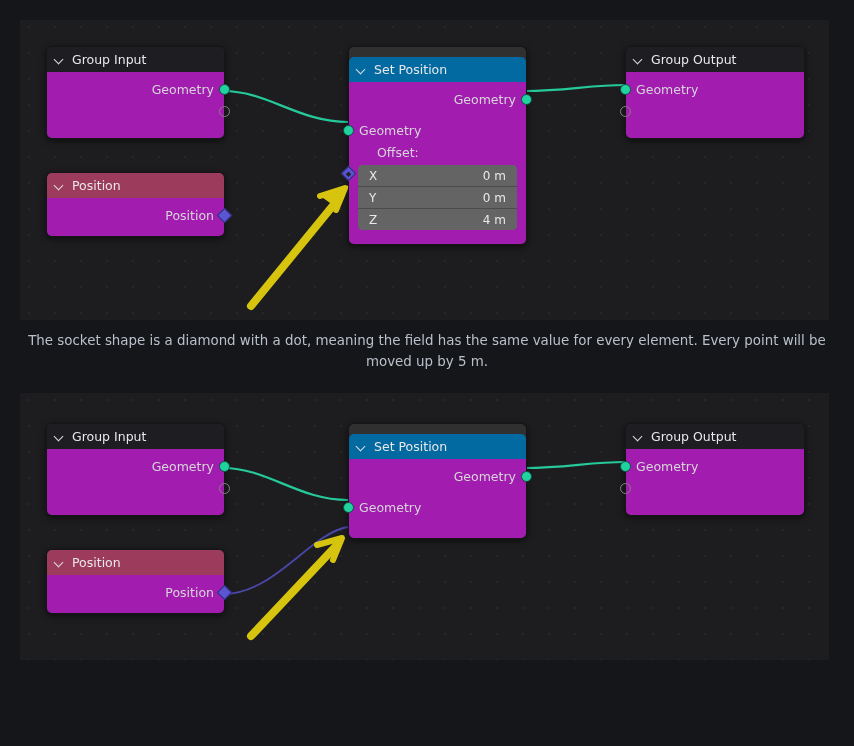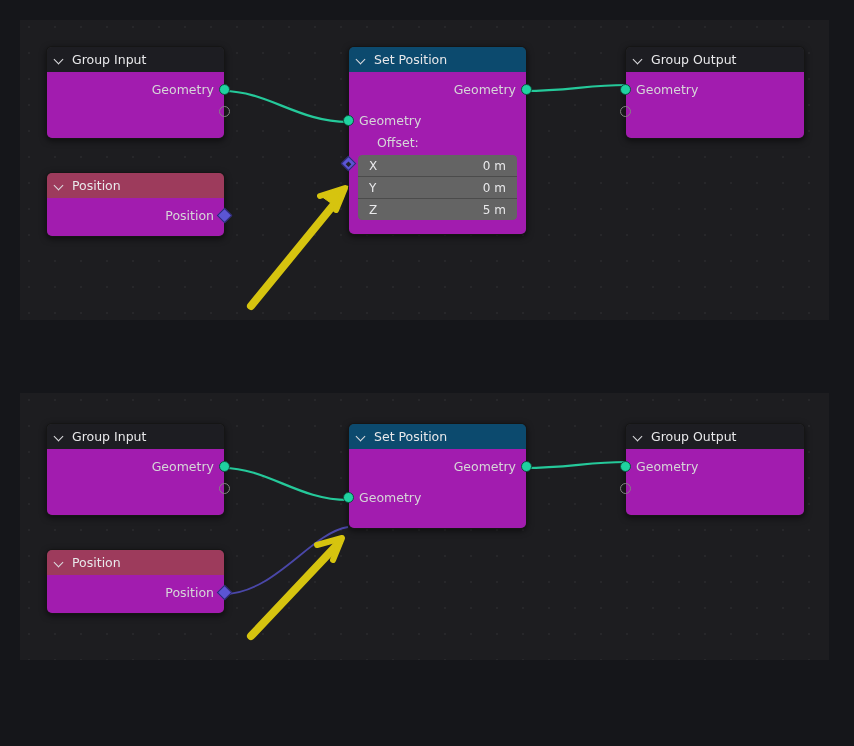--- a/index.html
+++ b/index.html
@@ -65,21 +65,21 @@
   .node-header .chev::before {
     content: "";
     position: absolute;
     left: 0px; top: 1px;
     width: 6px; height: 6px;
     border-right: 1.6px solid #dcdcdf;
     border-bottom: 1.6px solid #dcdcdf;
     transform: rotate(45deg);
   }
   .hdr-dark  { background: #1d1d22; }
-  .hdr-green { background: #0c4a6e; }
+  .hdr-green { background: #0369a1; margin-top: 10px; }
   .hdr-red   { background: #9d3b5c; }
 
   .node-body {
     background: #a21caf;
     border-radius: 0 0 5px 5px;
     position: relative;
   }
 
   
   .sock-row {
@@ -231,21 +231,21 @@
           <div class="vec-row">
             <span>X</span>
             <span>0 m</span>
           </div>
           <div class="vec-row">
             <span>Y</span>
             <span>0 m</span>
           </div>
           <div class="vec-row">
             <span>Z</span>
-            <span>5 m</span>
+            <span>4 m</span>
           </div>
         </div>
       </div>
     </div>
 
     <div class="node" id="p1-group-output" style="left:605px; top:26px; width:178px;">
       <div class="node-header hdr-dark">
         <span class="chev"></span>
         <span>Group Output</span>
       </div>
@@ -262,20 +262,21 @@
 
     <svg class="wires" width="809" height="300">
       <g stroke="#d6c40f" fill="#d6c40f">
         <line x1="231" y1="286" x2="320" y2="177" stroke-width="8" stroke-linecap="round"></line>
         <polygon points="328,166 301,176 315,186"></polygon>
         <polyline points="300,176 325,168 316,190" fill="none" stroke-width="6" stroke-linejoin="round" stroke-linecap="round"></polyline>
       </g>
     </svg>
   </div>
 
+  <div class="caption" id="caption-1">The socket shape is a diamond with a dot, meaning the field has the same value for every element. Every point will be moved up by 5 m.</div>
 
   <div class="editor" id="panel-2">
 
     <svg class="wires" width="809" height="267">
 
       <path d="M 203,75 C 248,75 278,107 328,107" stroke="#25c99a" stroke-width="2.2" fill="none"></path>
 
       <path d="M 505,75 C 545,75 570,69 605,69" stroke="#25c99a" stroke-width="2.2" fill="none"></path>
 
       <path d="M 203,201 C 255,201 290,140 328,134" stroke="#4a47a8" stroke-width="1.8" fill="none"></path>

